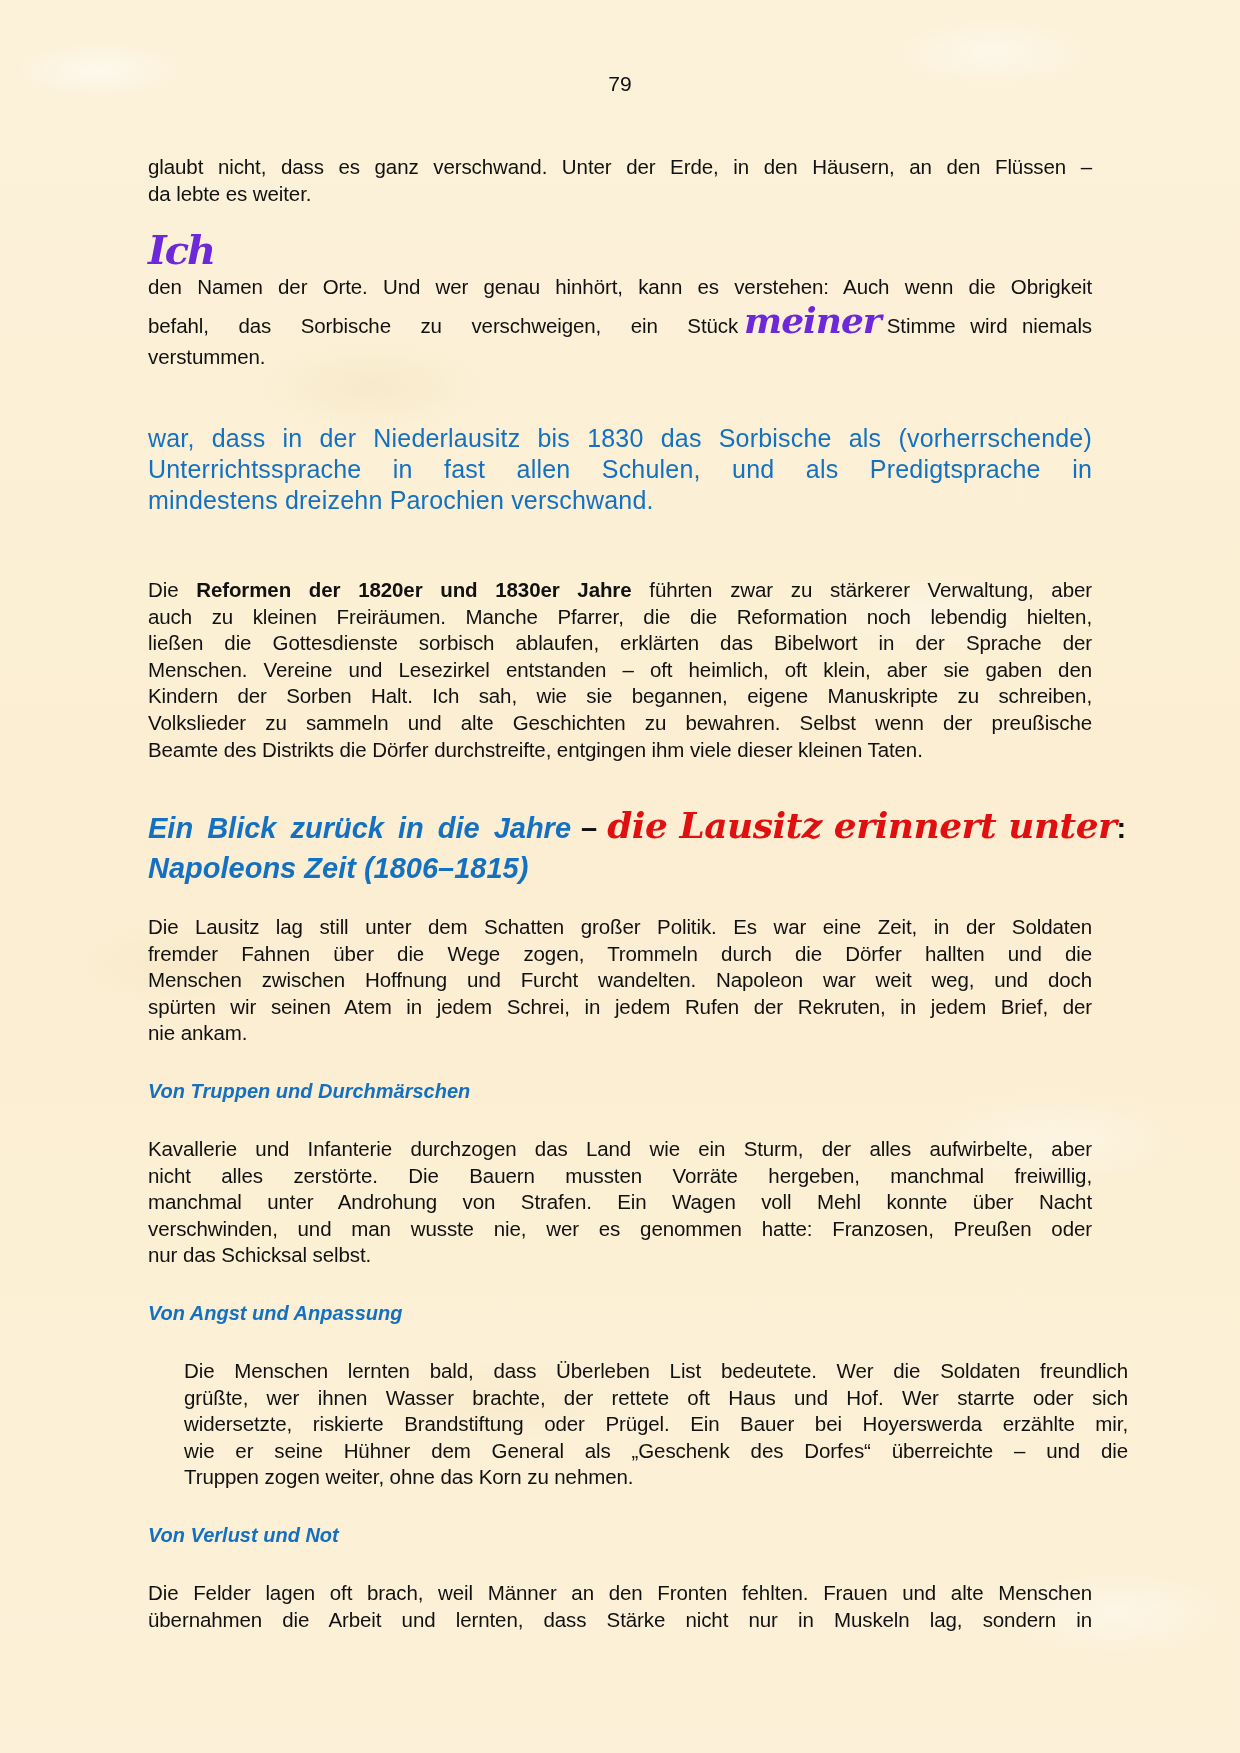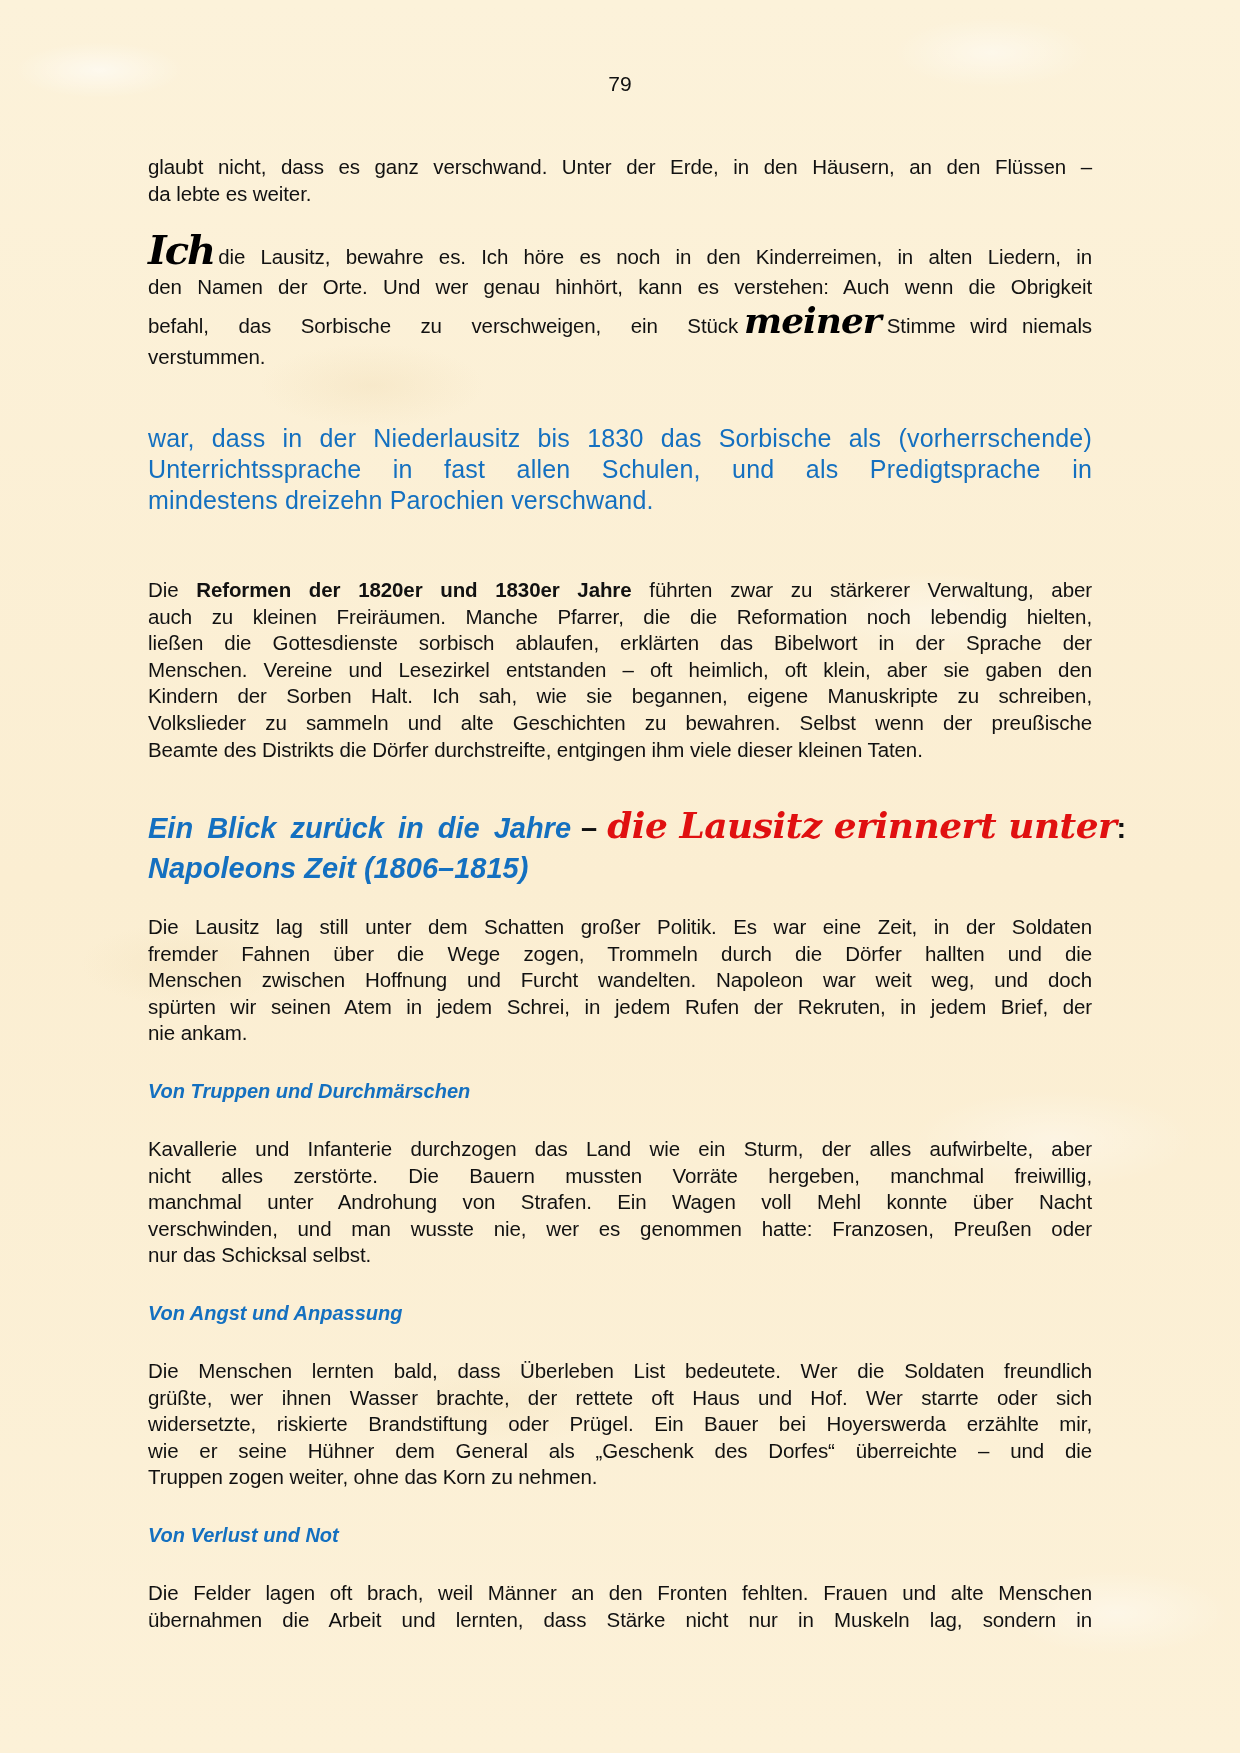--- a/index.html
+++ b/index.html
@@ -53,21 +53,21 @@
       width: 944px;
       font-size: 20.5px;
       line-height: 26.6px;
       text-align: justify;
       letter-spacing: -0.1px;
     }
     .script {
       font-family: "DejaVu Serif", "Liberation Serif", serif;
       font-style: italic;
       font-weight: bold;
-      color: #000000;
+      color: #6d28d9;
     }
     .script-ich {
       font-size: 40px;
       line-height: 20px;
       letter-spacing: -2px;
       vertical-align: -2px;
       margin-right: 4px;
     }
     .script-meiner {
       font-size: 36px;
@@ -140,21 +140,20 @@
   <div class="content">
 
     <div class="para" style="top:146px;">
       <div style="text-align:justify; text-align-last:justify;margin-top:8px;">glaubt nicht, dass es ganz verschwand. Unter der Erde, in den Häusern, an den Flüssen –</div>
       <div>da lebte es weiter.</div>
     </div>
 
     <div class="para" style="top:240px;">
       <div style="display:flex; align-items:baseline; height:32px;">
         <span class="script script-ich">Ich</span>
-        <span style="flex:1; text-align:justify; text-align-last:justify;">die Lausitz, bewahre es. Ich höre es noch in den Kinderreimen, in alten Liedern, in</span>
       </div>
       <div style="text-align:justify; text-align-last:justify; height:34px; line-height:30px;">den Namen der Orte. Und wer genau hinhört, kann es verstehen: Auch wenn die Obrigkeit</div>
       <div style="display:flex; align-items:baseline; height:36px; line-height:40px;">
         <span style="flex:1; text-align:justify; text-align-last:justify; word-spacing:9px;">befahl, das Sorbische zu verschweigen, ein Stück</span>
         <span class="script script-meiner">meiner</span>
         <span style="text-align:justify; word-spacing:9px;">Stimme wird niemals</span>
       </div>
       <div style="line-height:30px;">verstummen.</div>
     </div>
 
@@ -201,21 +200,21 @@
     <div class="sub-heading" style="top:1076px;">Von Truppen und Durchmärschen</div>
     <div class="para" style="top:1136px;">
       <div style="text-align:justify; text-align-last:justify;">Kavallerie und Infanterie durchzogen das Land wie ein Sturm, der alles aufwirbelte, aber</div>
       <div style="text-align:justify; text-align-last:justify;">nicht alles zerstörte. Die Bauern mussten Vorräte hergeben, manchmal freiwillig,</div>
       <div style="text-align:justify; text-align-last:justify;">manchmal unter Androhung von Strafen. Ein Wagen voll Mehl konnte über Nacht</div>
       <div style="text-align:justify; text-align-last:justify;">verschwinden, und man wusste nie, wer es genommen hatte: Franzosen, Preußen oder</div>
       <div>nur das Schicksal selbst.</div>
     </div>
 
     <div class="sub-heading" style="top:1298px;">Von Angst und Anpassung</div>
-    <div class="para" style="top:1358px;">
+    <div class="para" style="top:1358px;margin-left:36px;">
       <div style="text-align:justify; text-align-last:justify;">Die Menschen lernten bald, dass Überleben List bedeutete. Wer die Soldaten freundlich</div>
       <div style="text-align:justify; text-align-last:justify;">grüßte, wer ihnen Wasser brachte, der rettete oft Haus und Hof. Wer starrte oder sich</div>
       <div style="text-align:justify; text-align-last:justify;">widersetzte, riskierte Brandstiftung oder Prügel. Ein Bauer bei Hoyerswerda erzählte mir,</div>
       <div style="text-align:justify; text-align-last:justify;">wie er seine Hühner dem General als „Geschenk des Dorfes“ überreichte – und die</div>
       <div>Truppen zogen weiter, ohne das Korn zu nehmen.</div>
     </div>
 
     <div class="sub-heading" style="top:1520px;">Von Verlust und Not</div>
     <div class="para" style="top:1580px;">
       <div style="text-align:justify; text-align-last:justify;">Die Felder lagen oft brach, weil Männer an den Fronten fehlten. Frauen und alte Menschen</div>

